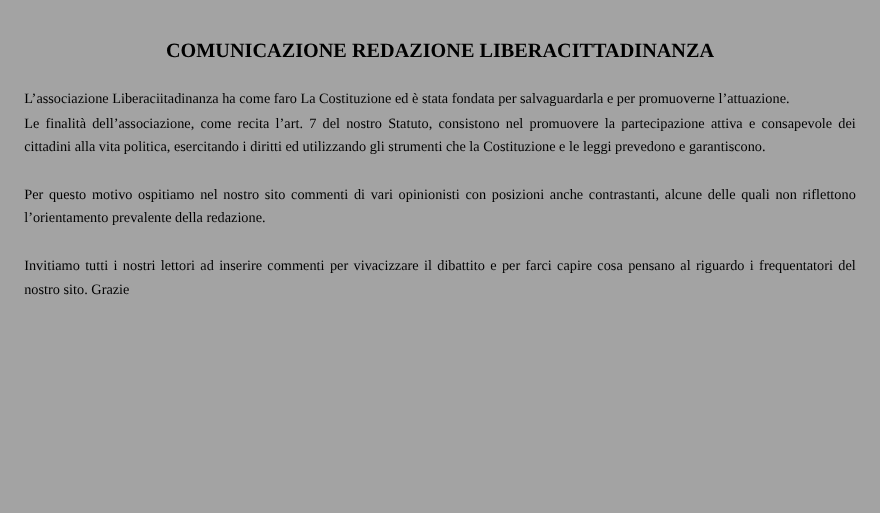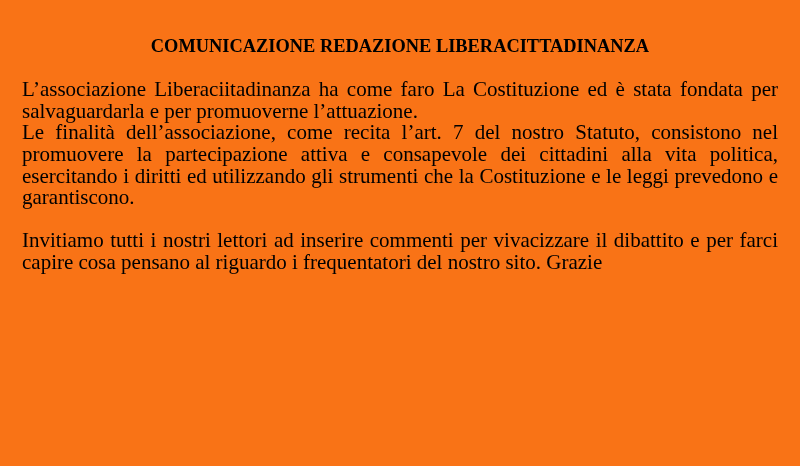--- a/index.html
+++ b/index.html
@@ -6,35 +6,35 @@
     margin: 0;
     padding: 0;
     background: #ffffff;
   }
   .page {
     position: relative;
     width: 800px;
     height: 466px;
     box-sizing: border-box;
     padding: 36px 22px 0 22px;
-    background: #f97316;
+    background: #a3a3a3;
     color: #000000;
     font-family: "Liberation Serif", "DejaVu Serif", serif;
     overflow: hidden;
   }
   .title {
     margin: 0 0 21.6px 0;
     font-size: 18.4px;
     line-height: 21.6px;
     font-weight: bold;
     text-align: center;
     white-space: nowrap;
   }
   .content {
-    font-size: 21px;
+    font-size: 13px;
     line-height: 21.6px;
     text-align: justify;
   }
   .content p {
     margin: 0;
   }
   .block {
     margin: 0 0 21.6px 0;
   }
   .block:last-child {
@@ -47,19 +47,20 @@
 <div class="page">
   <h1 class="title">COMUNICAZIONE REDAZIONE LIBERACITTADINANZA</h1>
 
   <div class="content">
     <div class="block">
       <p>L’associazione Liberaciitadinanza ha come faro La Costituzione ed è stata fondata per salvaguardarla e per promuoverne l’attuazione.</p>
       <p>Le finalità dell’associazione, come recita l’art. 7 del nostro Statuto, consistono nel promuovere la partecipazione attiva e consapevole dei cittadini alla vita politica, esercitando i diritti ed utilizzando gli strumenti che la Costituzione e le leggi prevedono e garantiscono.</p>
     </div>
 
     <div class="block">
+      <p>Per questo motivo ospitiamo nel nostro sito commenti di vari opinionisti con posizioni anche contrastanti, alcune delle quali  non riflettono l’orientamento prevalente della redazione.</p>
     </div>
 
     <div class="block">
       <p>Invitiamo tutti i nostri lettori ad inserire commenti per vivacizzare il dibattito e per farci capire cosa pensano al riguardo i frequentatori del nostro sito. Grazie</p>
     </div>
   </div>
 </div>
 
 </body></html>

